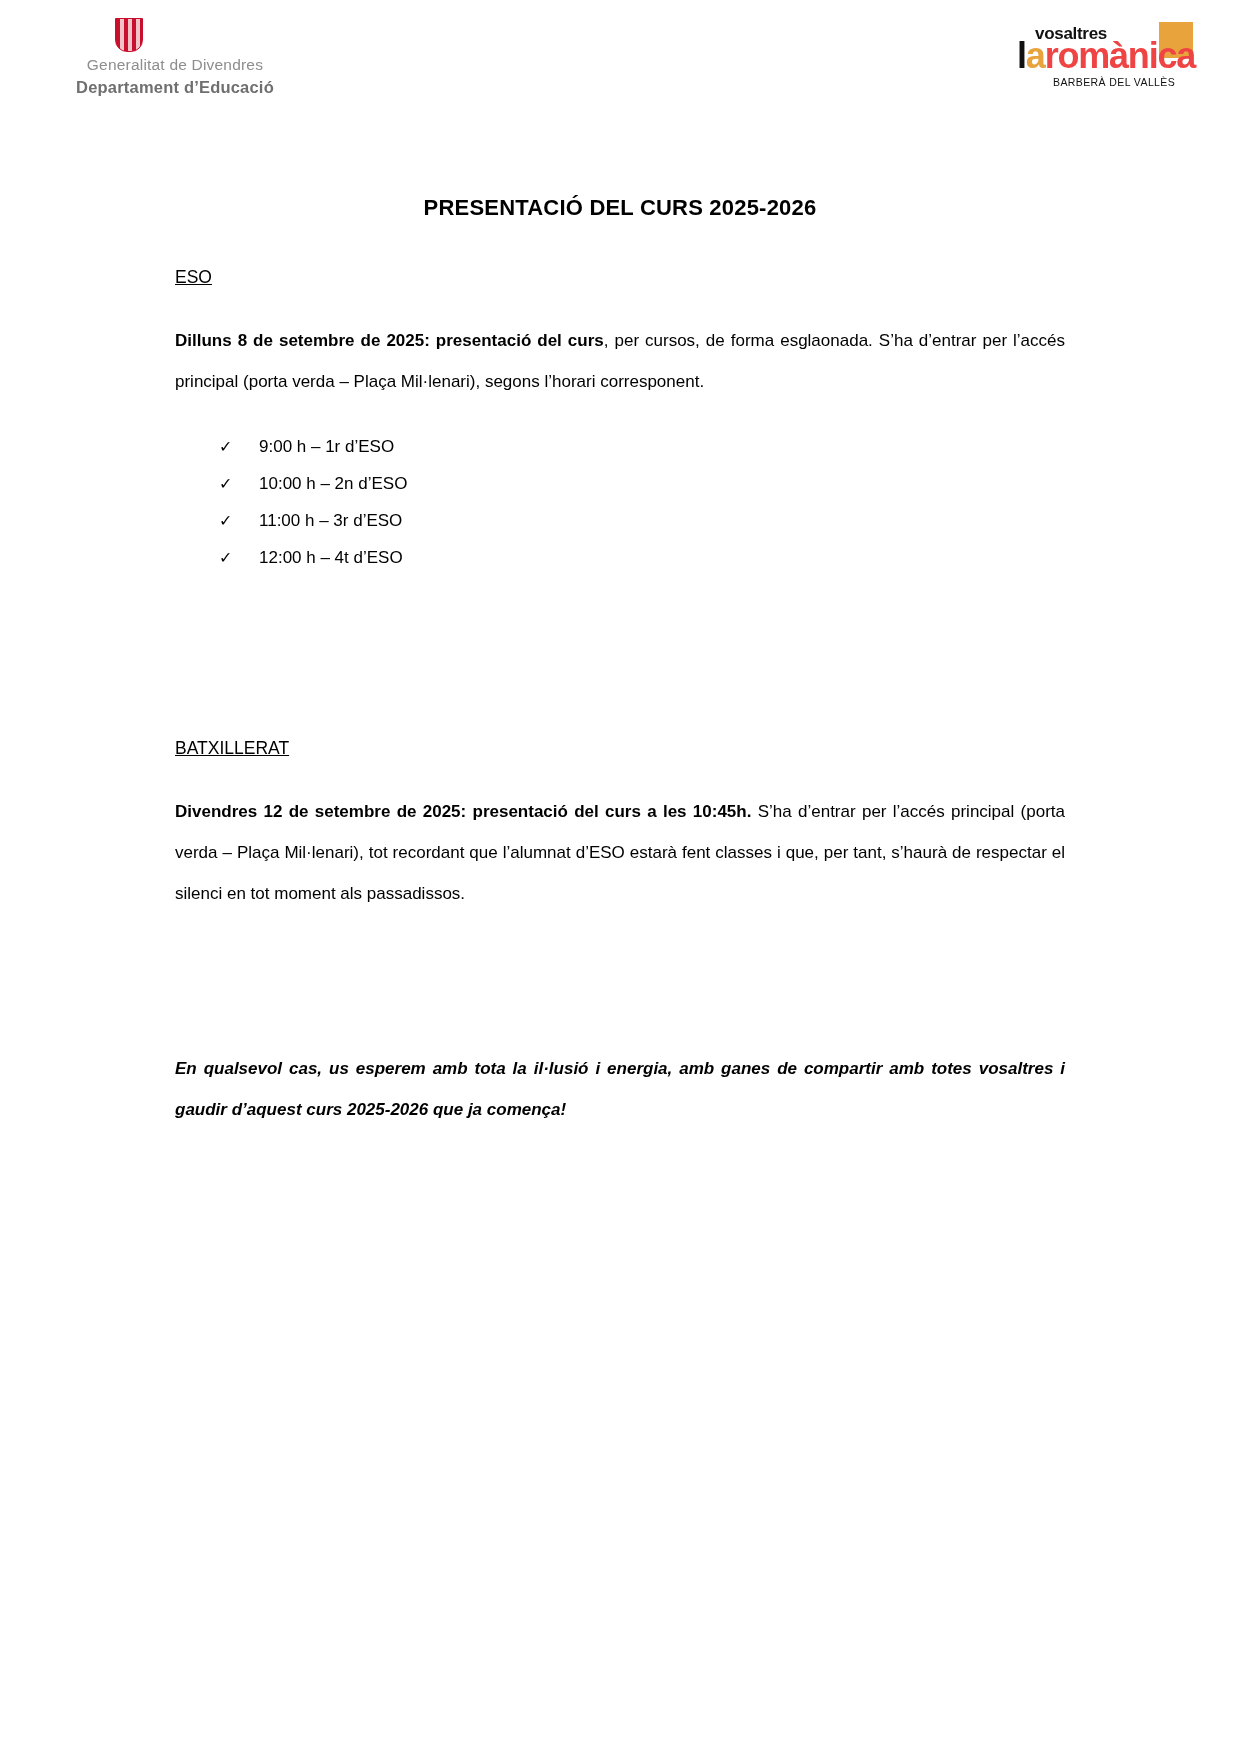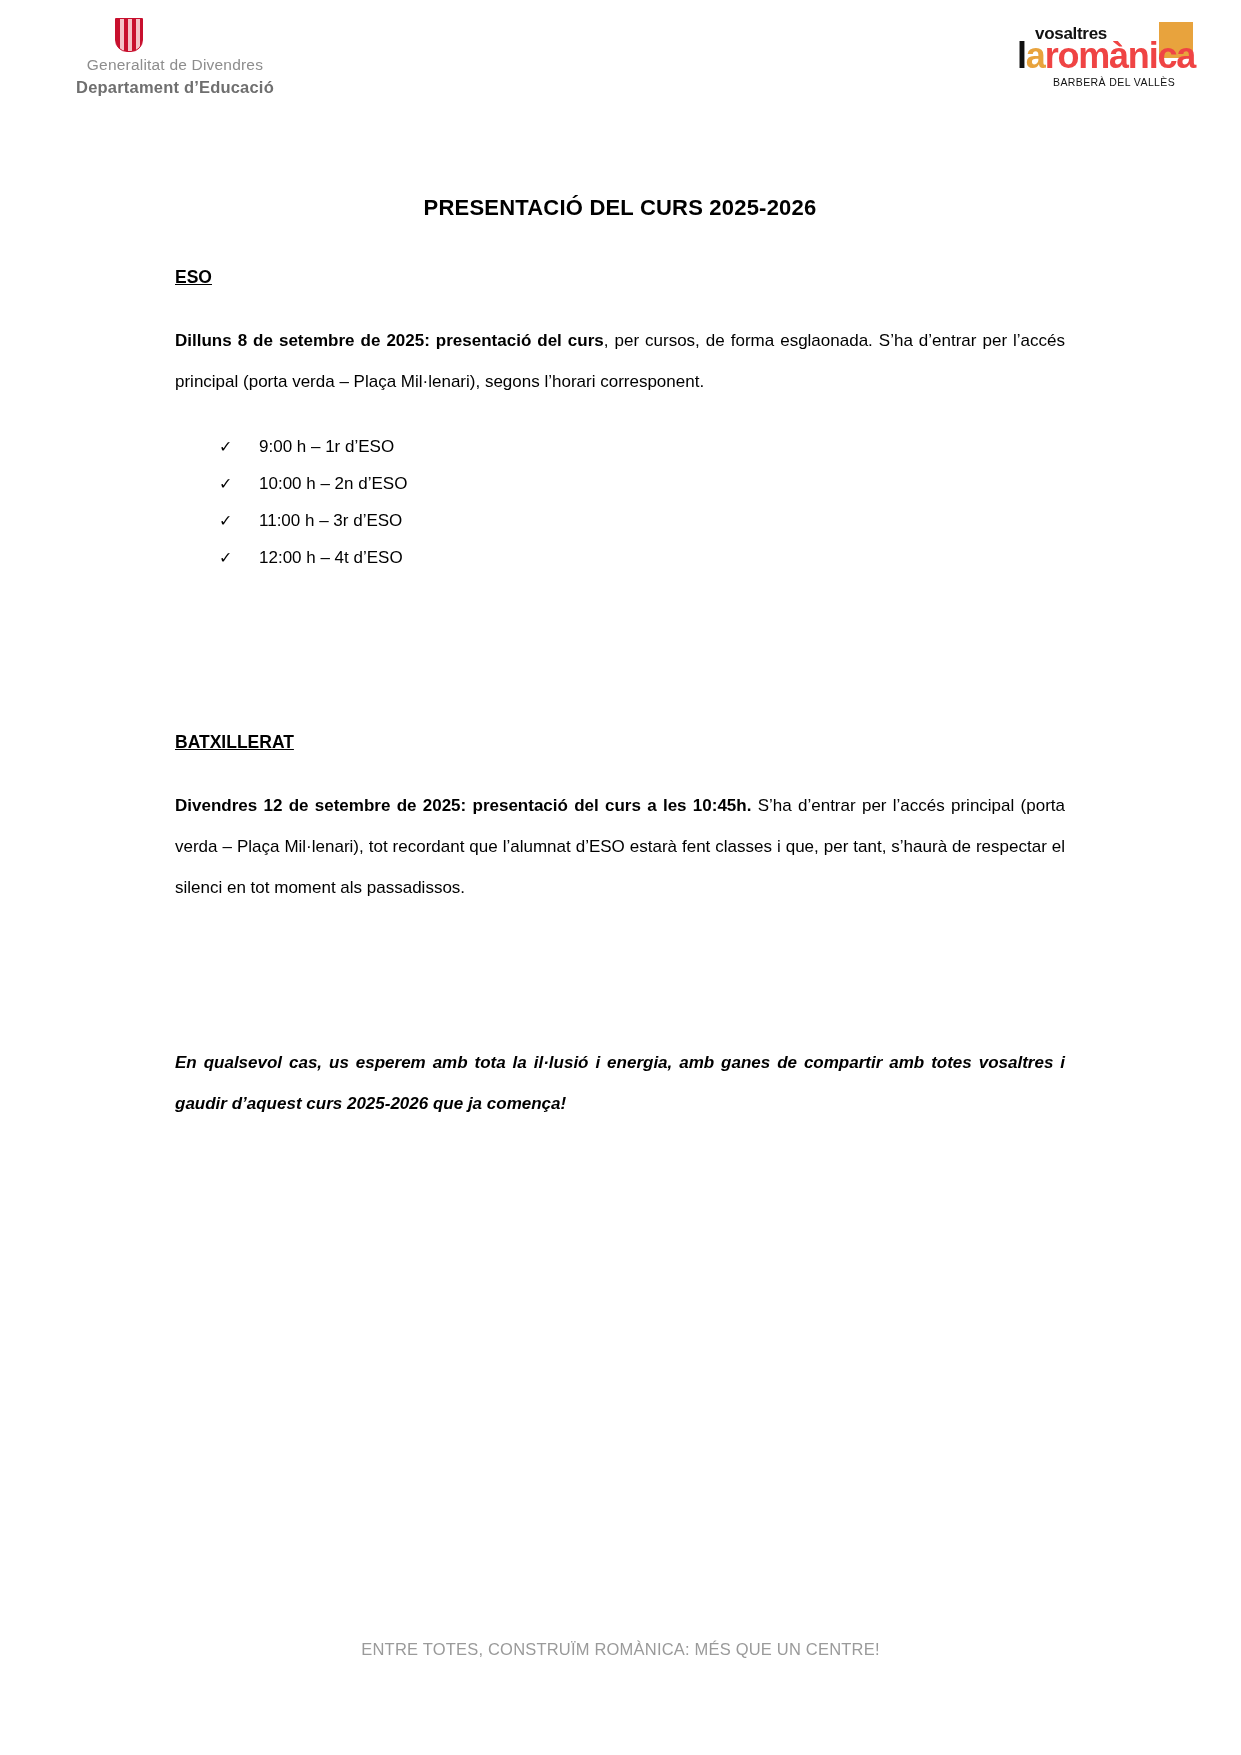--- a/index.html
+++ b/index.html
@@ -132,23 +132,23 @@
   .doc-title {
     text-align: center;
     font-size: 22px;
     font-weight: bold;
     letter-spacing: .2px;
     margin: 0 0 46px 0;
   }
 
   .section-heading {
     font-size: 17.5px;
-    font-weight: bold;
+    font-weight: normal;
     text-decoration: underline;
-    margin: 6px 0 32px 0;
+    margin: 12px 0 32px 0;
   }
 
   p.para {
     font-size: 17px;
     line-height: 41px;
     margin: 0 0 26px 0;
     text-align: justify;
   }
   p.para.last { margin-bottom: 0; }
 
@@ -236,15 +236,14 @@
 
     <p class="para"><span class="b">Divendres 12 de setembre de 2025: presentació del curs a les 10:45h.</span><span> S’ha d’entrar per l’accés principal (porta verda – Plaça Mil·lenari), tot recordant que l’alumnat d’ESO estarà fent classes i que, per tant, s’haurà de respectar el silenci en tot moment als passadissos.</span></p>
 
 
     <div class="spacer-md"></div>
 
     <p class="para italic-bold">En qualsevol cas, us esperem amb tota la il·lusió i energia, amb ganes de compartir amb totes vosaltres i gaudir d’aquest curs 2025-2026 que ja comença!</p>
 
   </div>
 
-  <div class="footer">ENTRE TOTES, CONSTRUÏM ROMÀNICA: MÉS QUE UN CENTRE!</div>
 
 </div>
 
 </body></html>

